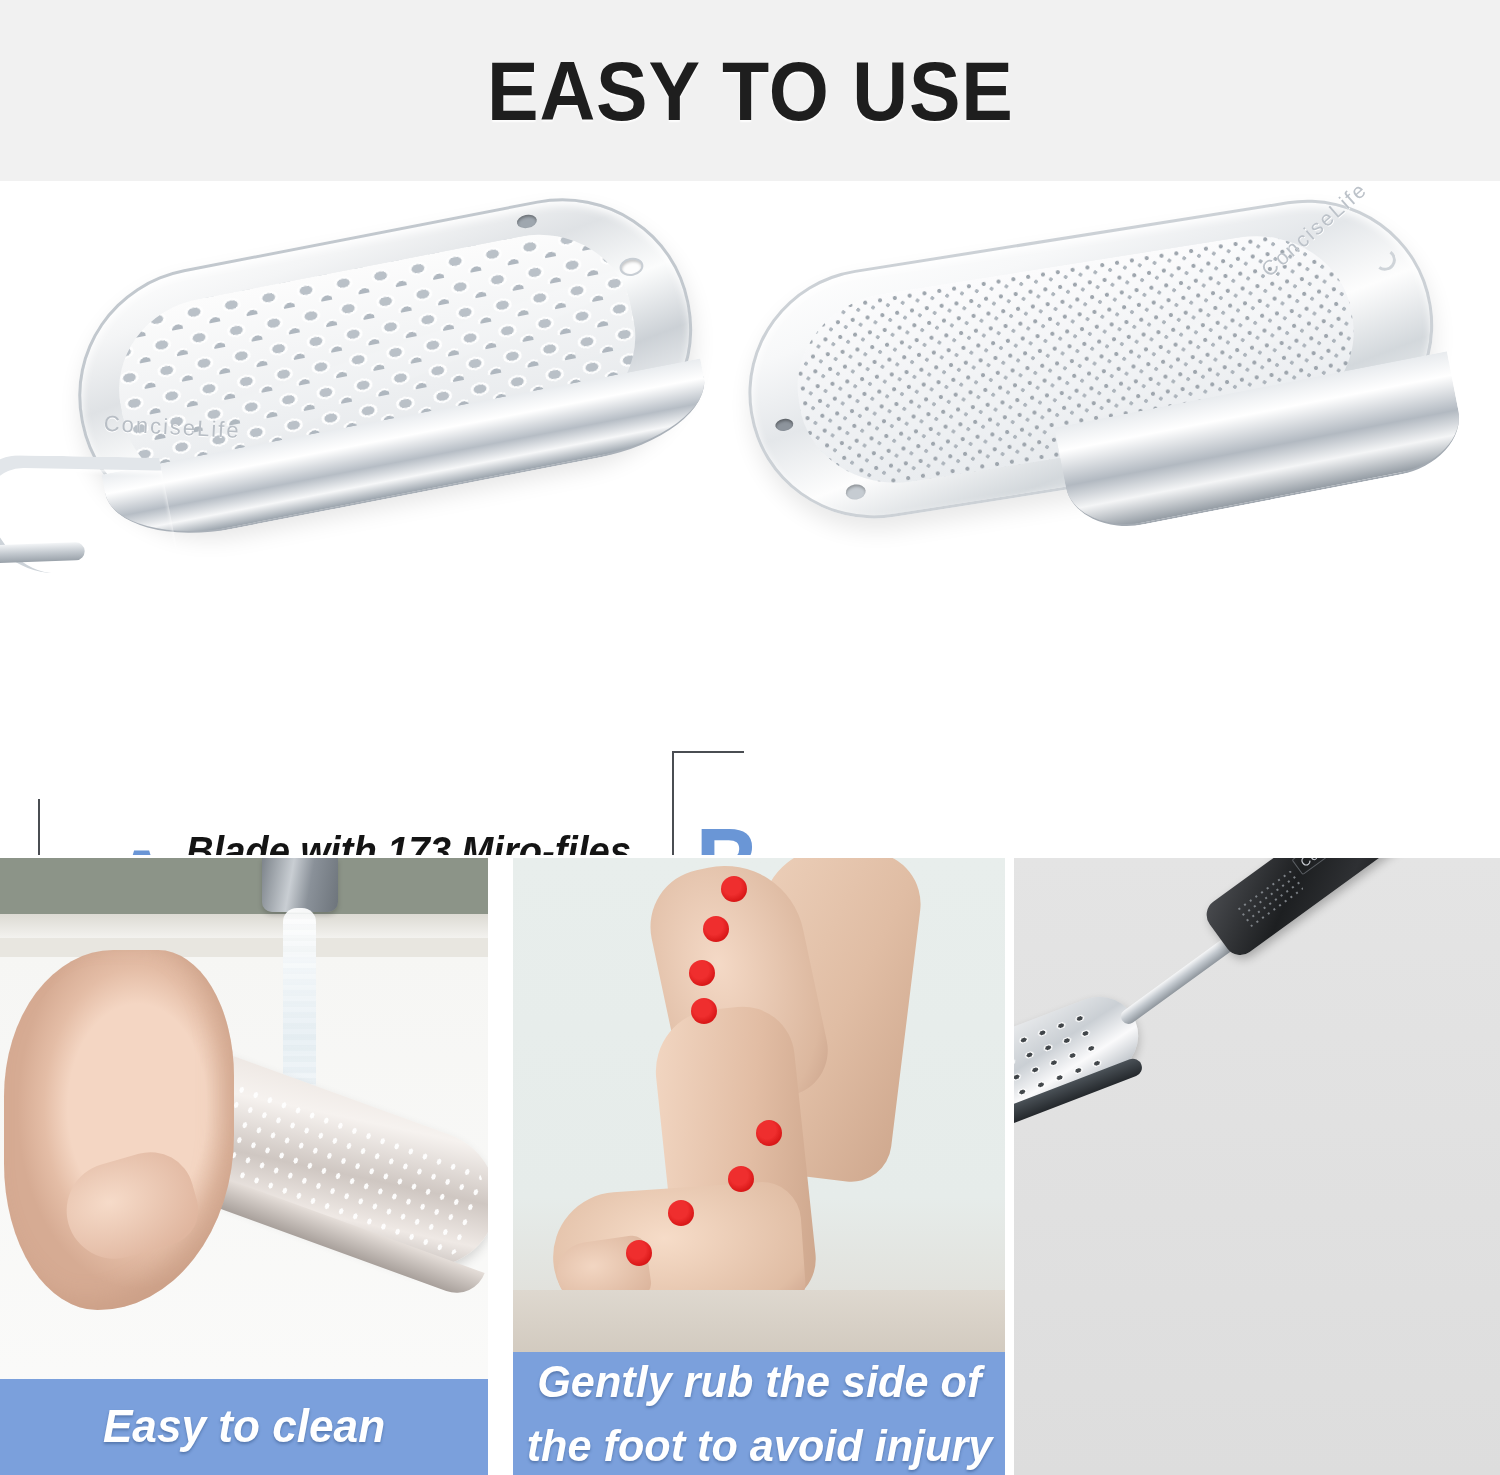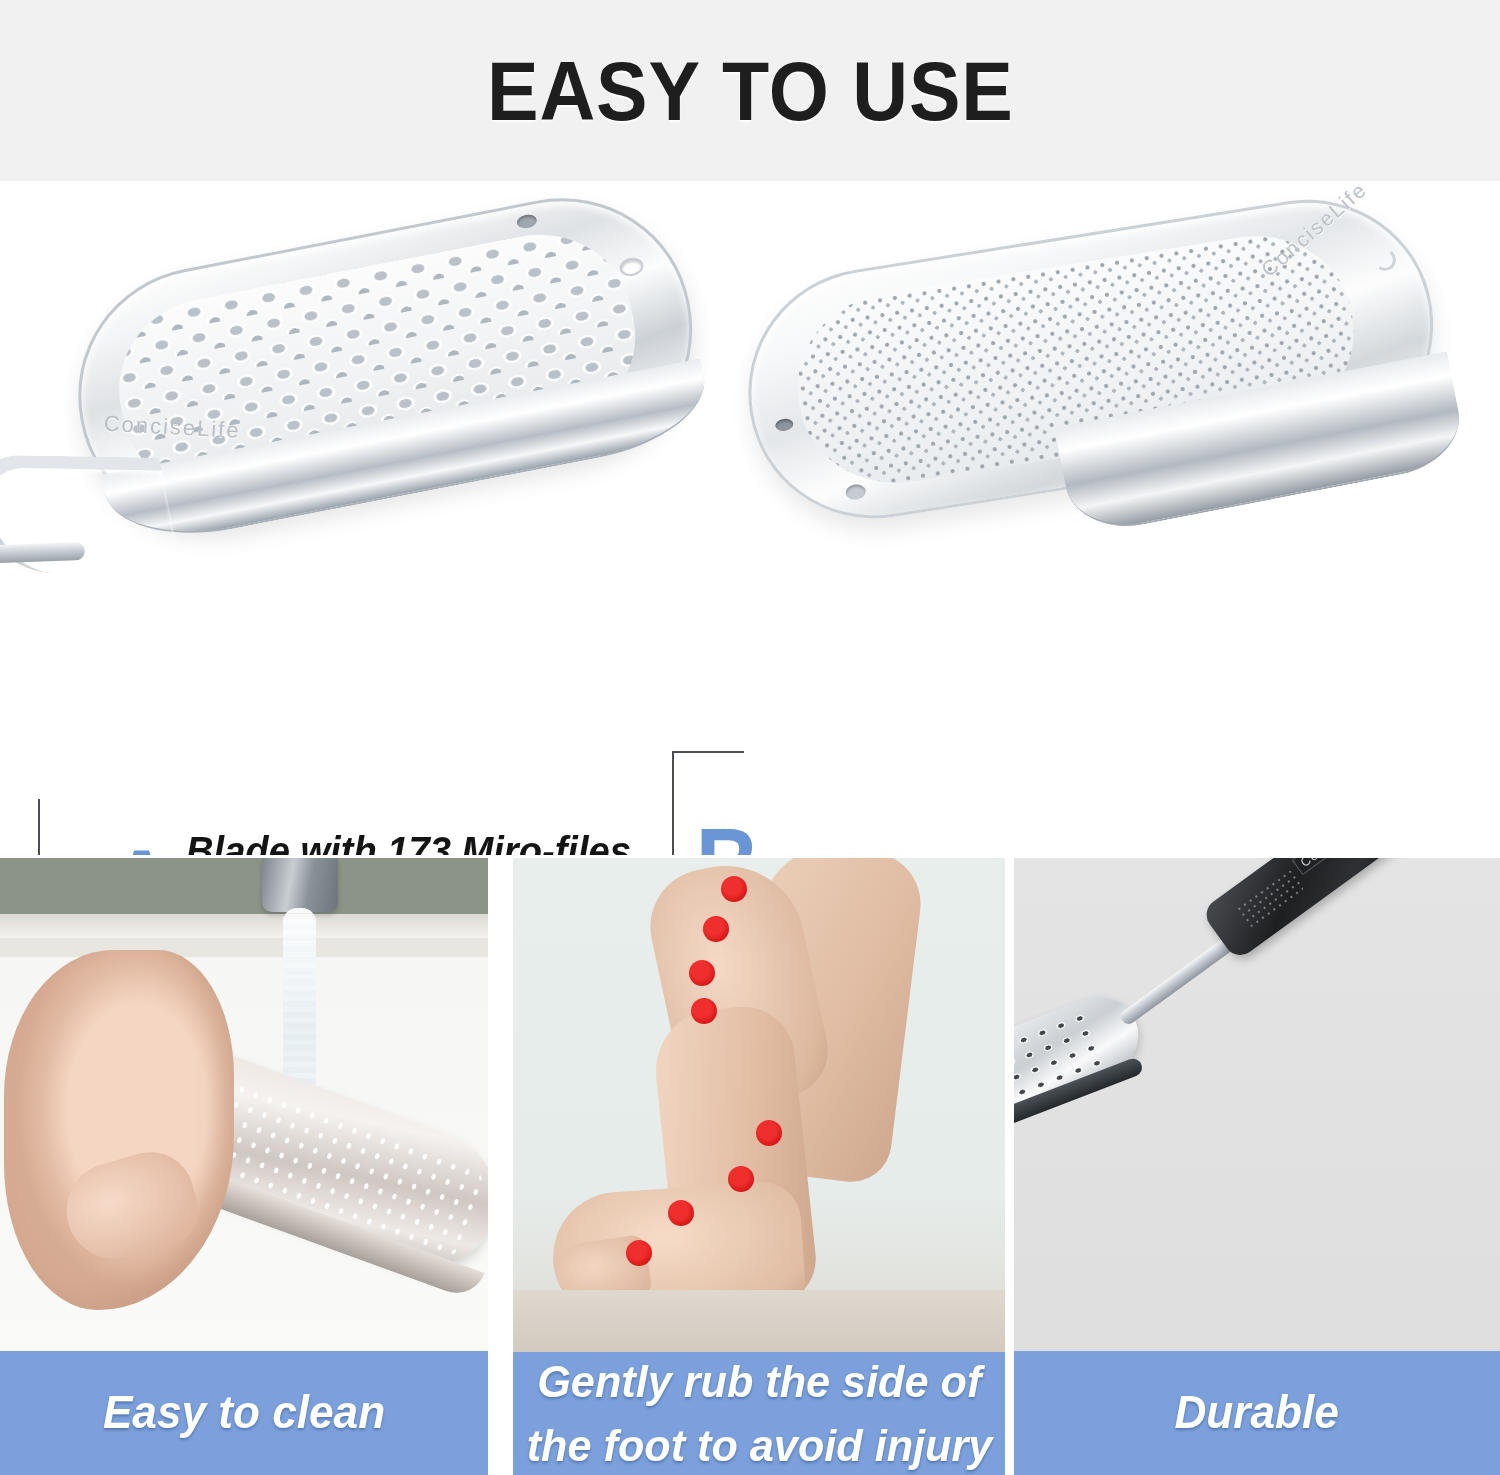--- a/index.html
+++ b/index.html
@@ -461,21 +461,21 @@
     font-style: italic;
     font-weight: 700;
     text-align: center;
     display: flex;
     flex-direction: column;
     align-items: center;
     justify-content: center;
     text-shadow: 0 2px 3px rgba(40,70,120,0.45);
     line-height: 1.42;
   }
-  .caption-one { height: 124px; font-size: 46px; }
+  .caption-one { height: 96px; font-size: 46px; }
   .caption-two { height: 123px; font-size: 45px; }
   .caption span { display: block; transform: scaleX(0.96); }
 </style>
 </head>
 <body>
 
 <div class="header-band">
   <div class="header-title">EASY TO USE</div>
 </div>
 
@@ -569,16 +569,13 @@
       </div>
       <div class="plate-edge"></div>
       <div class="shaft"></div>
       <div class="grip">
         <div class="grip-mesh"></div>
         <div class="grip-brand">ConciseLife</div>
 
       </div>
     </div>
   </div>
-  <div class="caption caption-one">
-    <span>Durable</span>
-  </div>
 </div>
 
 </body></html>

